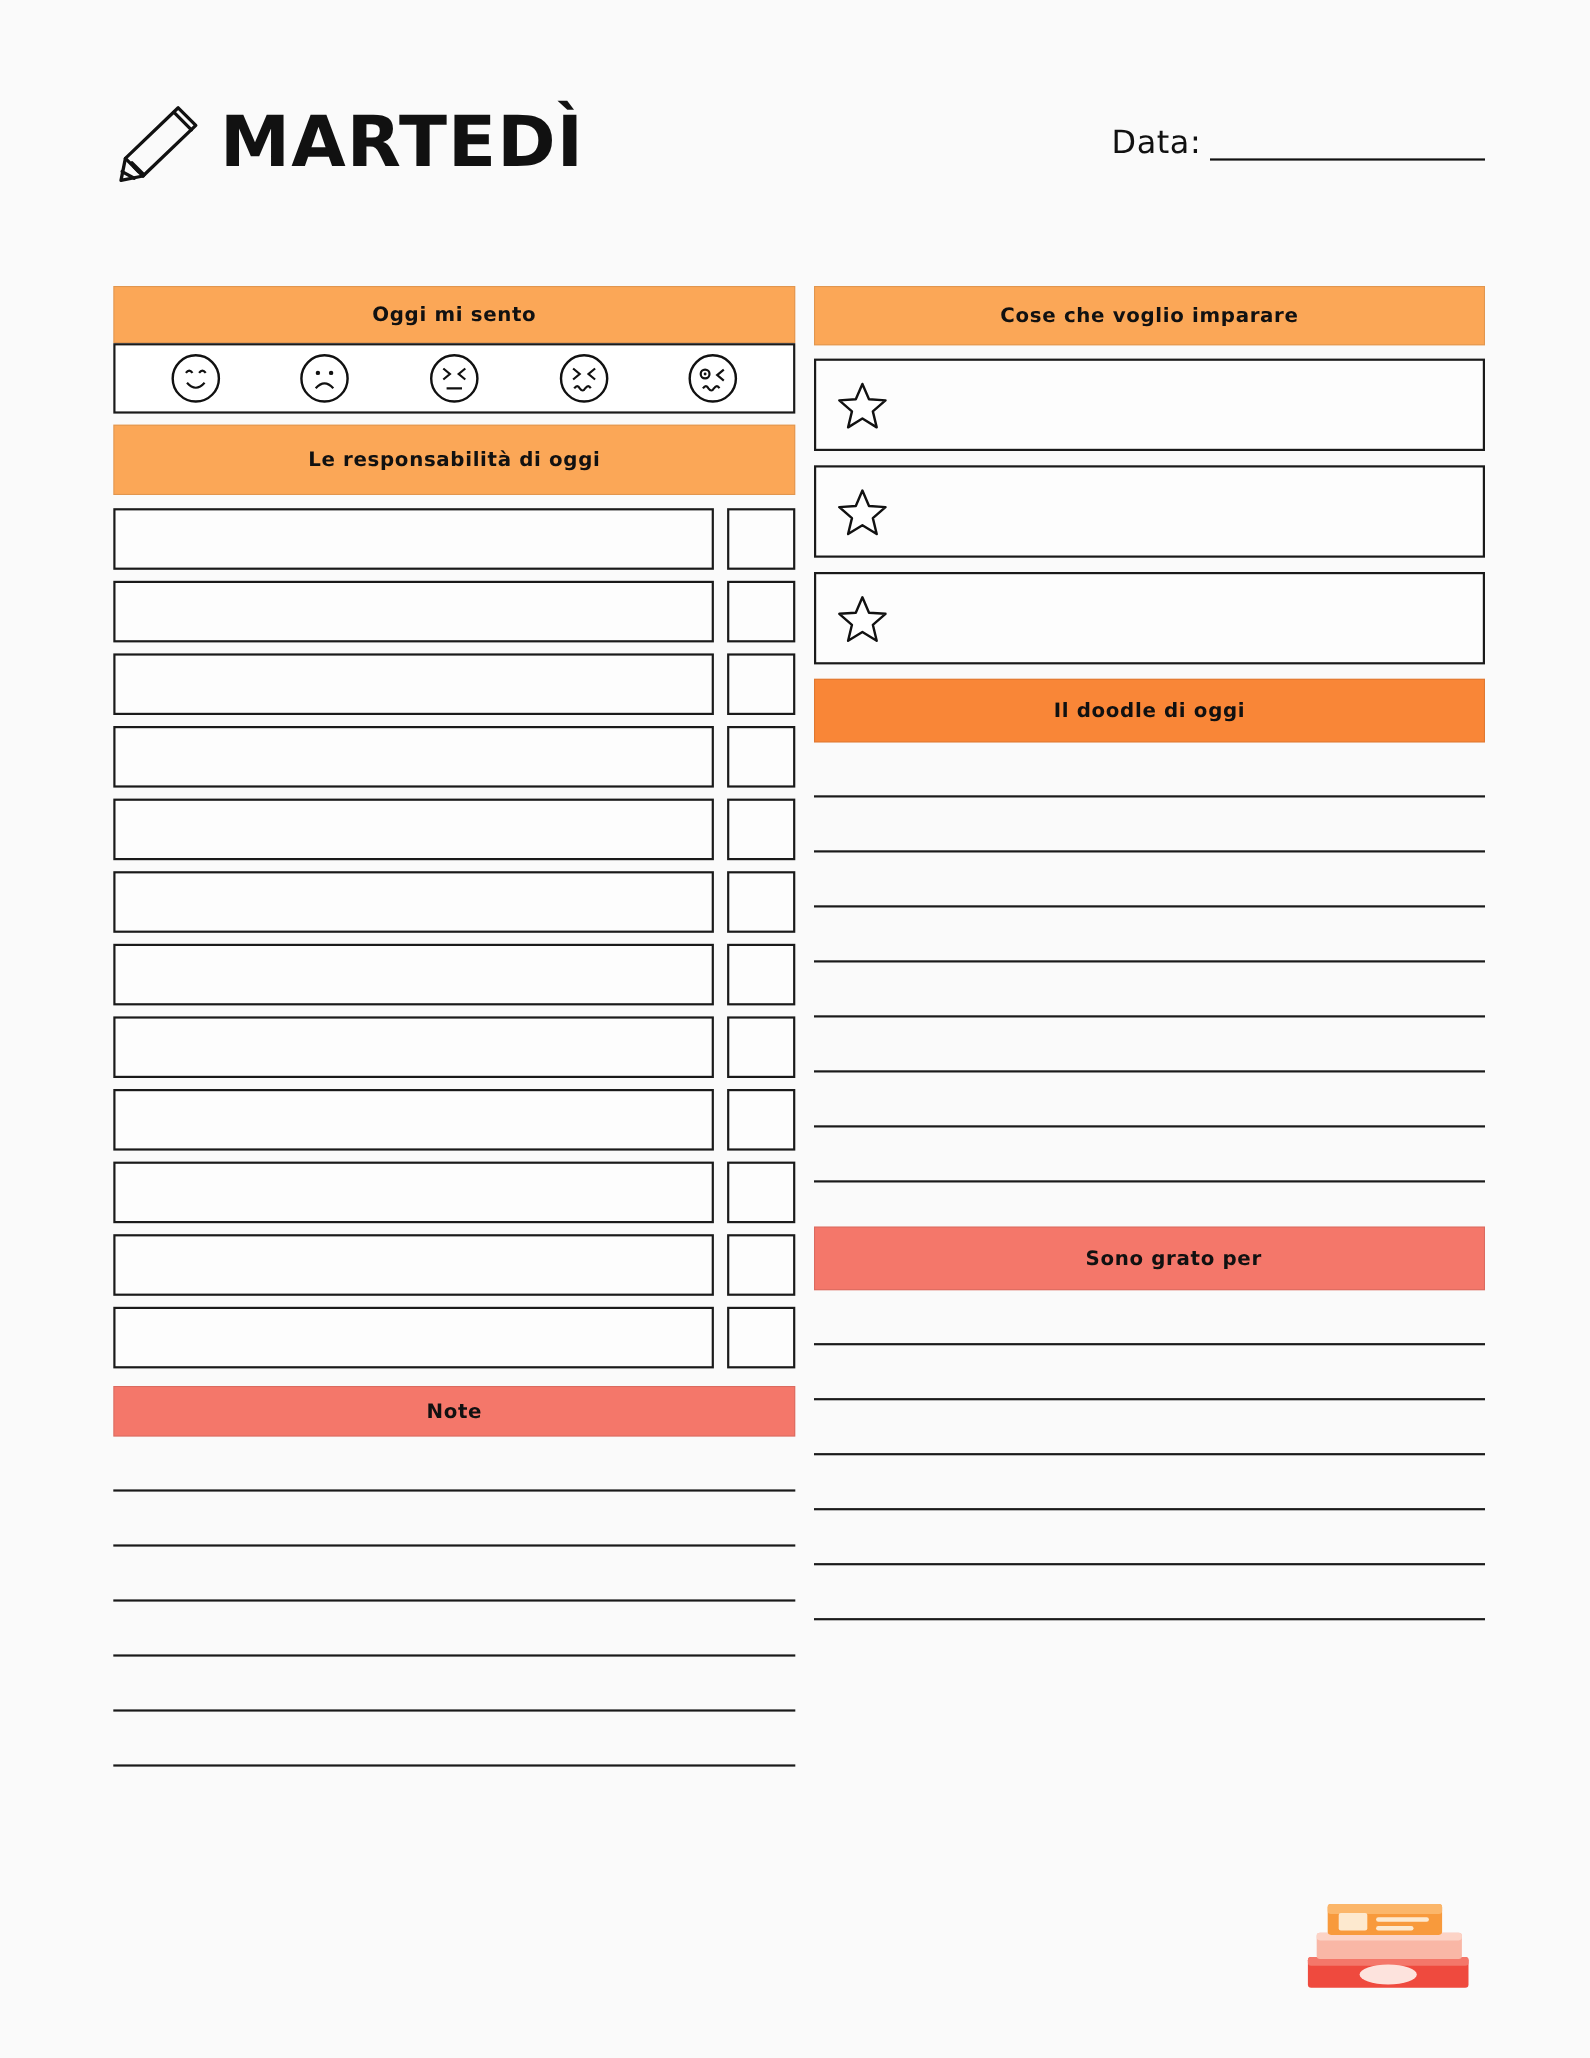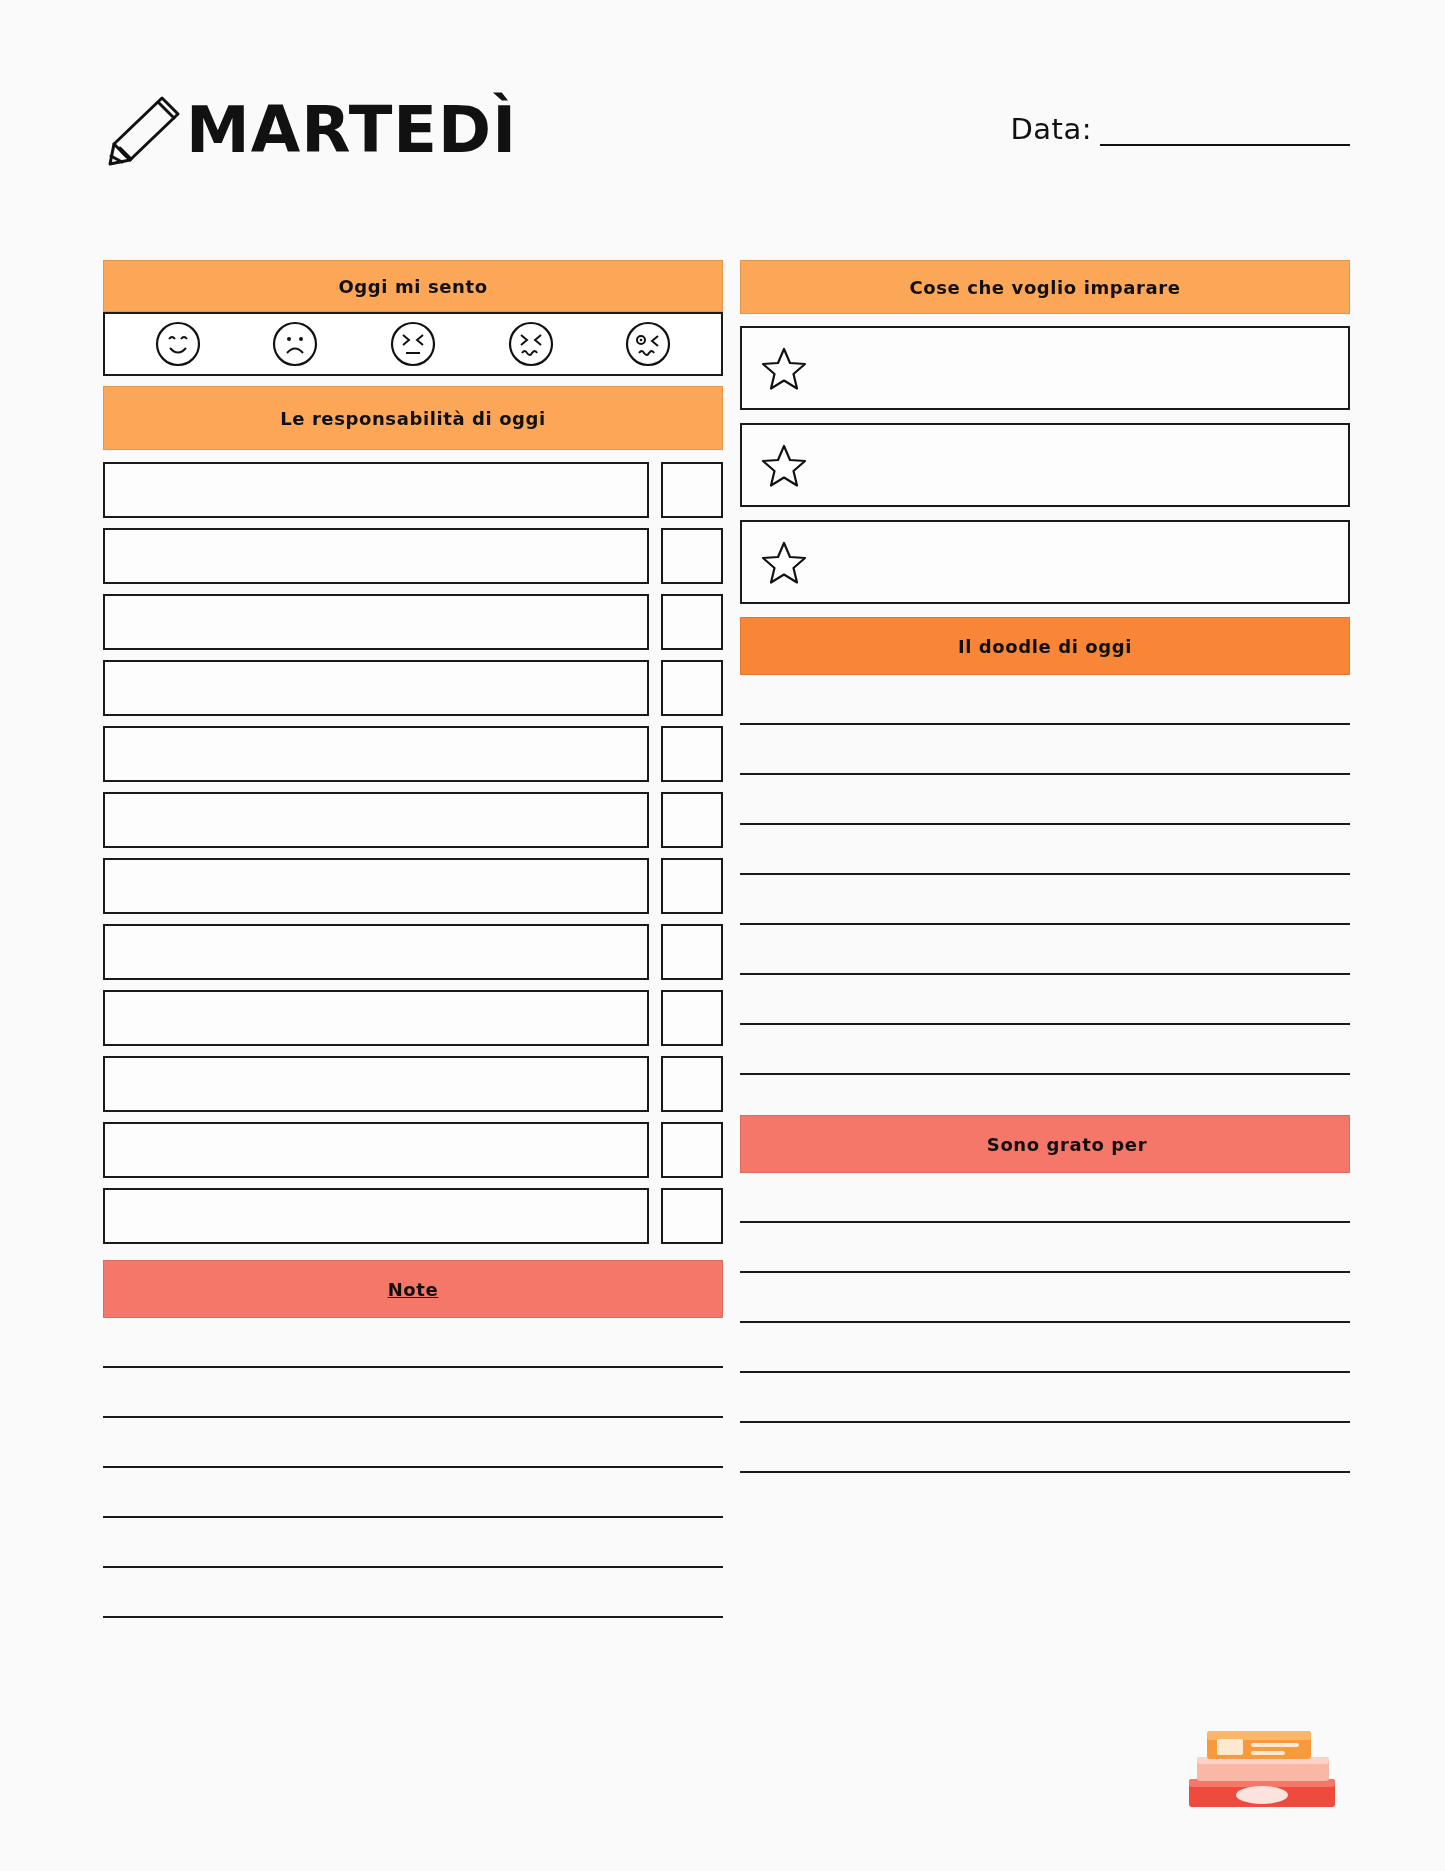--- a/index.html
+++ b/index.html
@@ -25,20 +25,21 @@
   .header {
     position: absolute;
     left: 100px; top: 90px;
     width: 1250px; height: 100px;
   }
   .title-wrap {
     position: absolute;
     left: 0; top: 0;
     display: flex;
     align-items: center;
+    gap: 14px;
   }
   .pencil-icon { width: 86px; height: 80px; display: block; }
   .doc-title {
     font-family: "DejaVu Sans", sans-serif;
     font-size: 64px;
     font-weight: bold;
     letter-spacing: 1px;
     color: #111;
     line-height: 1;
     white-space: nowrap;
@@ -254,21 +255,21 @@
       <div class="task-row">
         <div class="task-line boxline"></div>
         <div class="task-check boxline"></div>
       </div>
       <div class="task-row">
         <div class="task-line boxline"></div>
         <div class="task-check boxline"></div>
       </div>
     </div>
 
-    <div class="bar bar-salmon" style="height:58px; margin-top:16px;text-decoration:underline;">Note</div>
+    <div class="bar bar-salmon" style="height:46px; margin-top:16px;">Note</div>
 
     <div class="ruled-block" style="margin-top:28px;">
       <div class="rule"></div>
       <div class="rule"></div>
       <div class="rule"></div>
       <div class="rule"></div>
       <div class="rule"></div>
       <div class="rule"></div>
     </div>
   </div>

